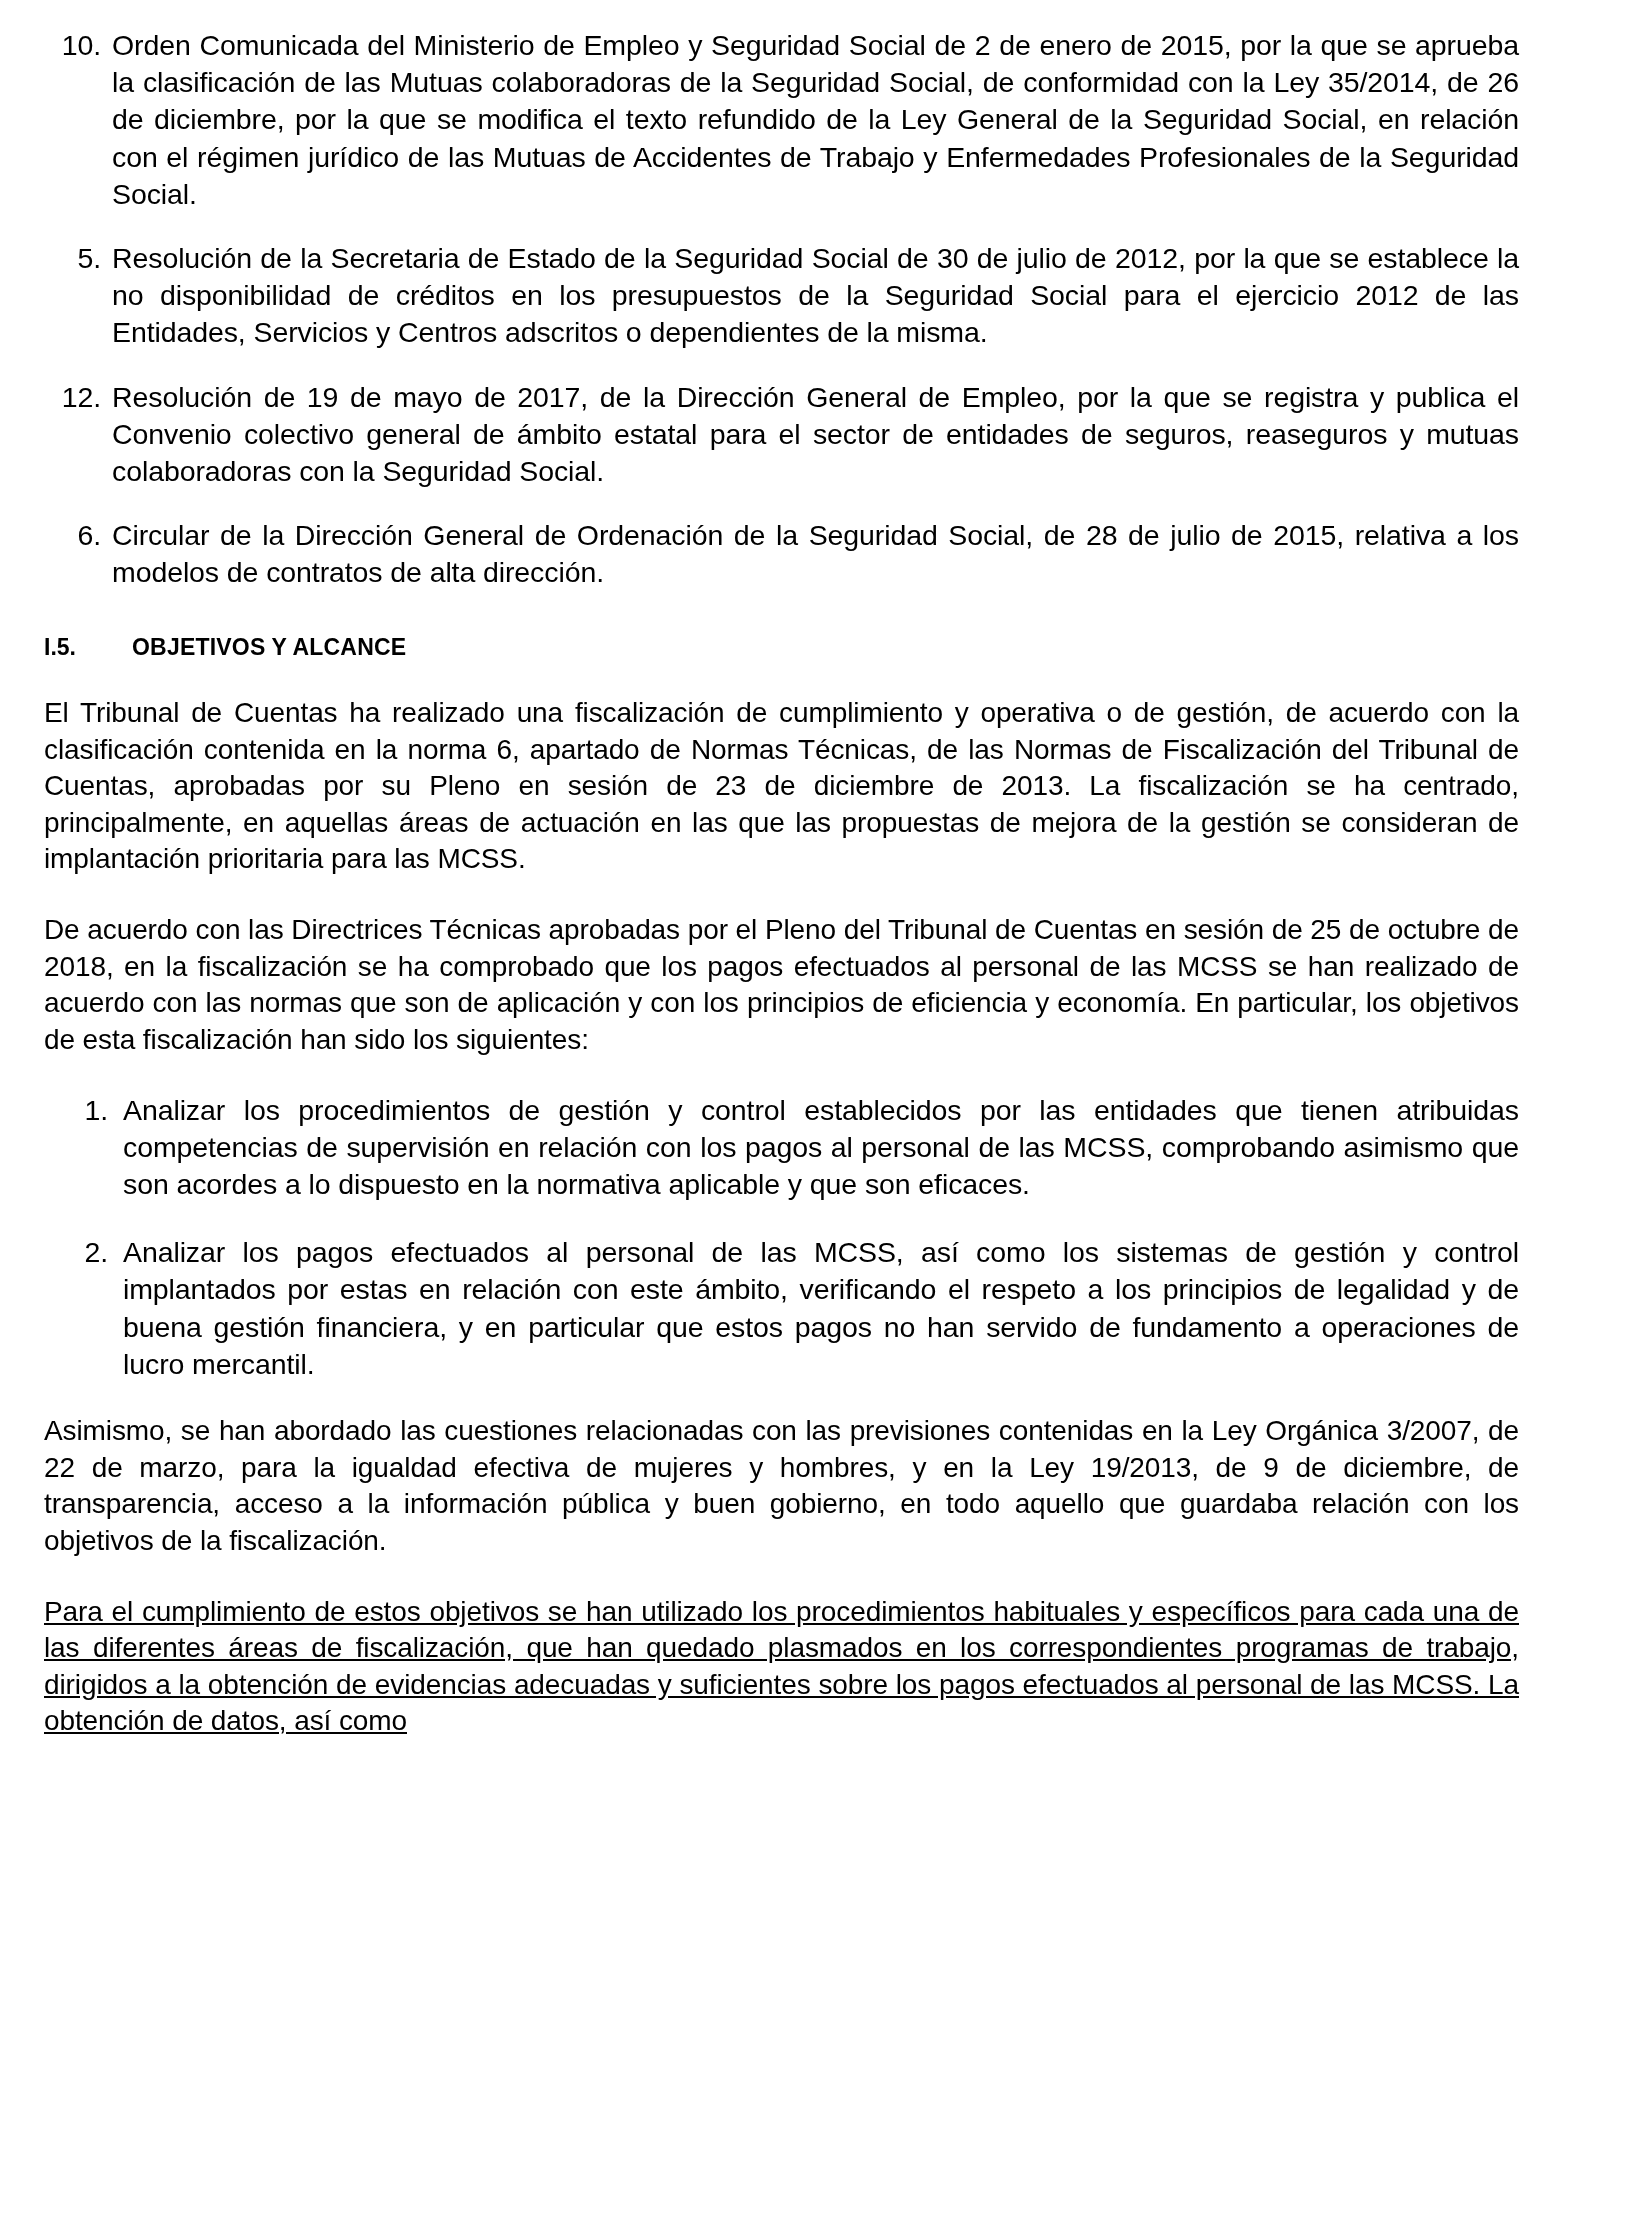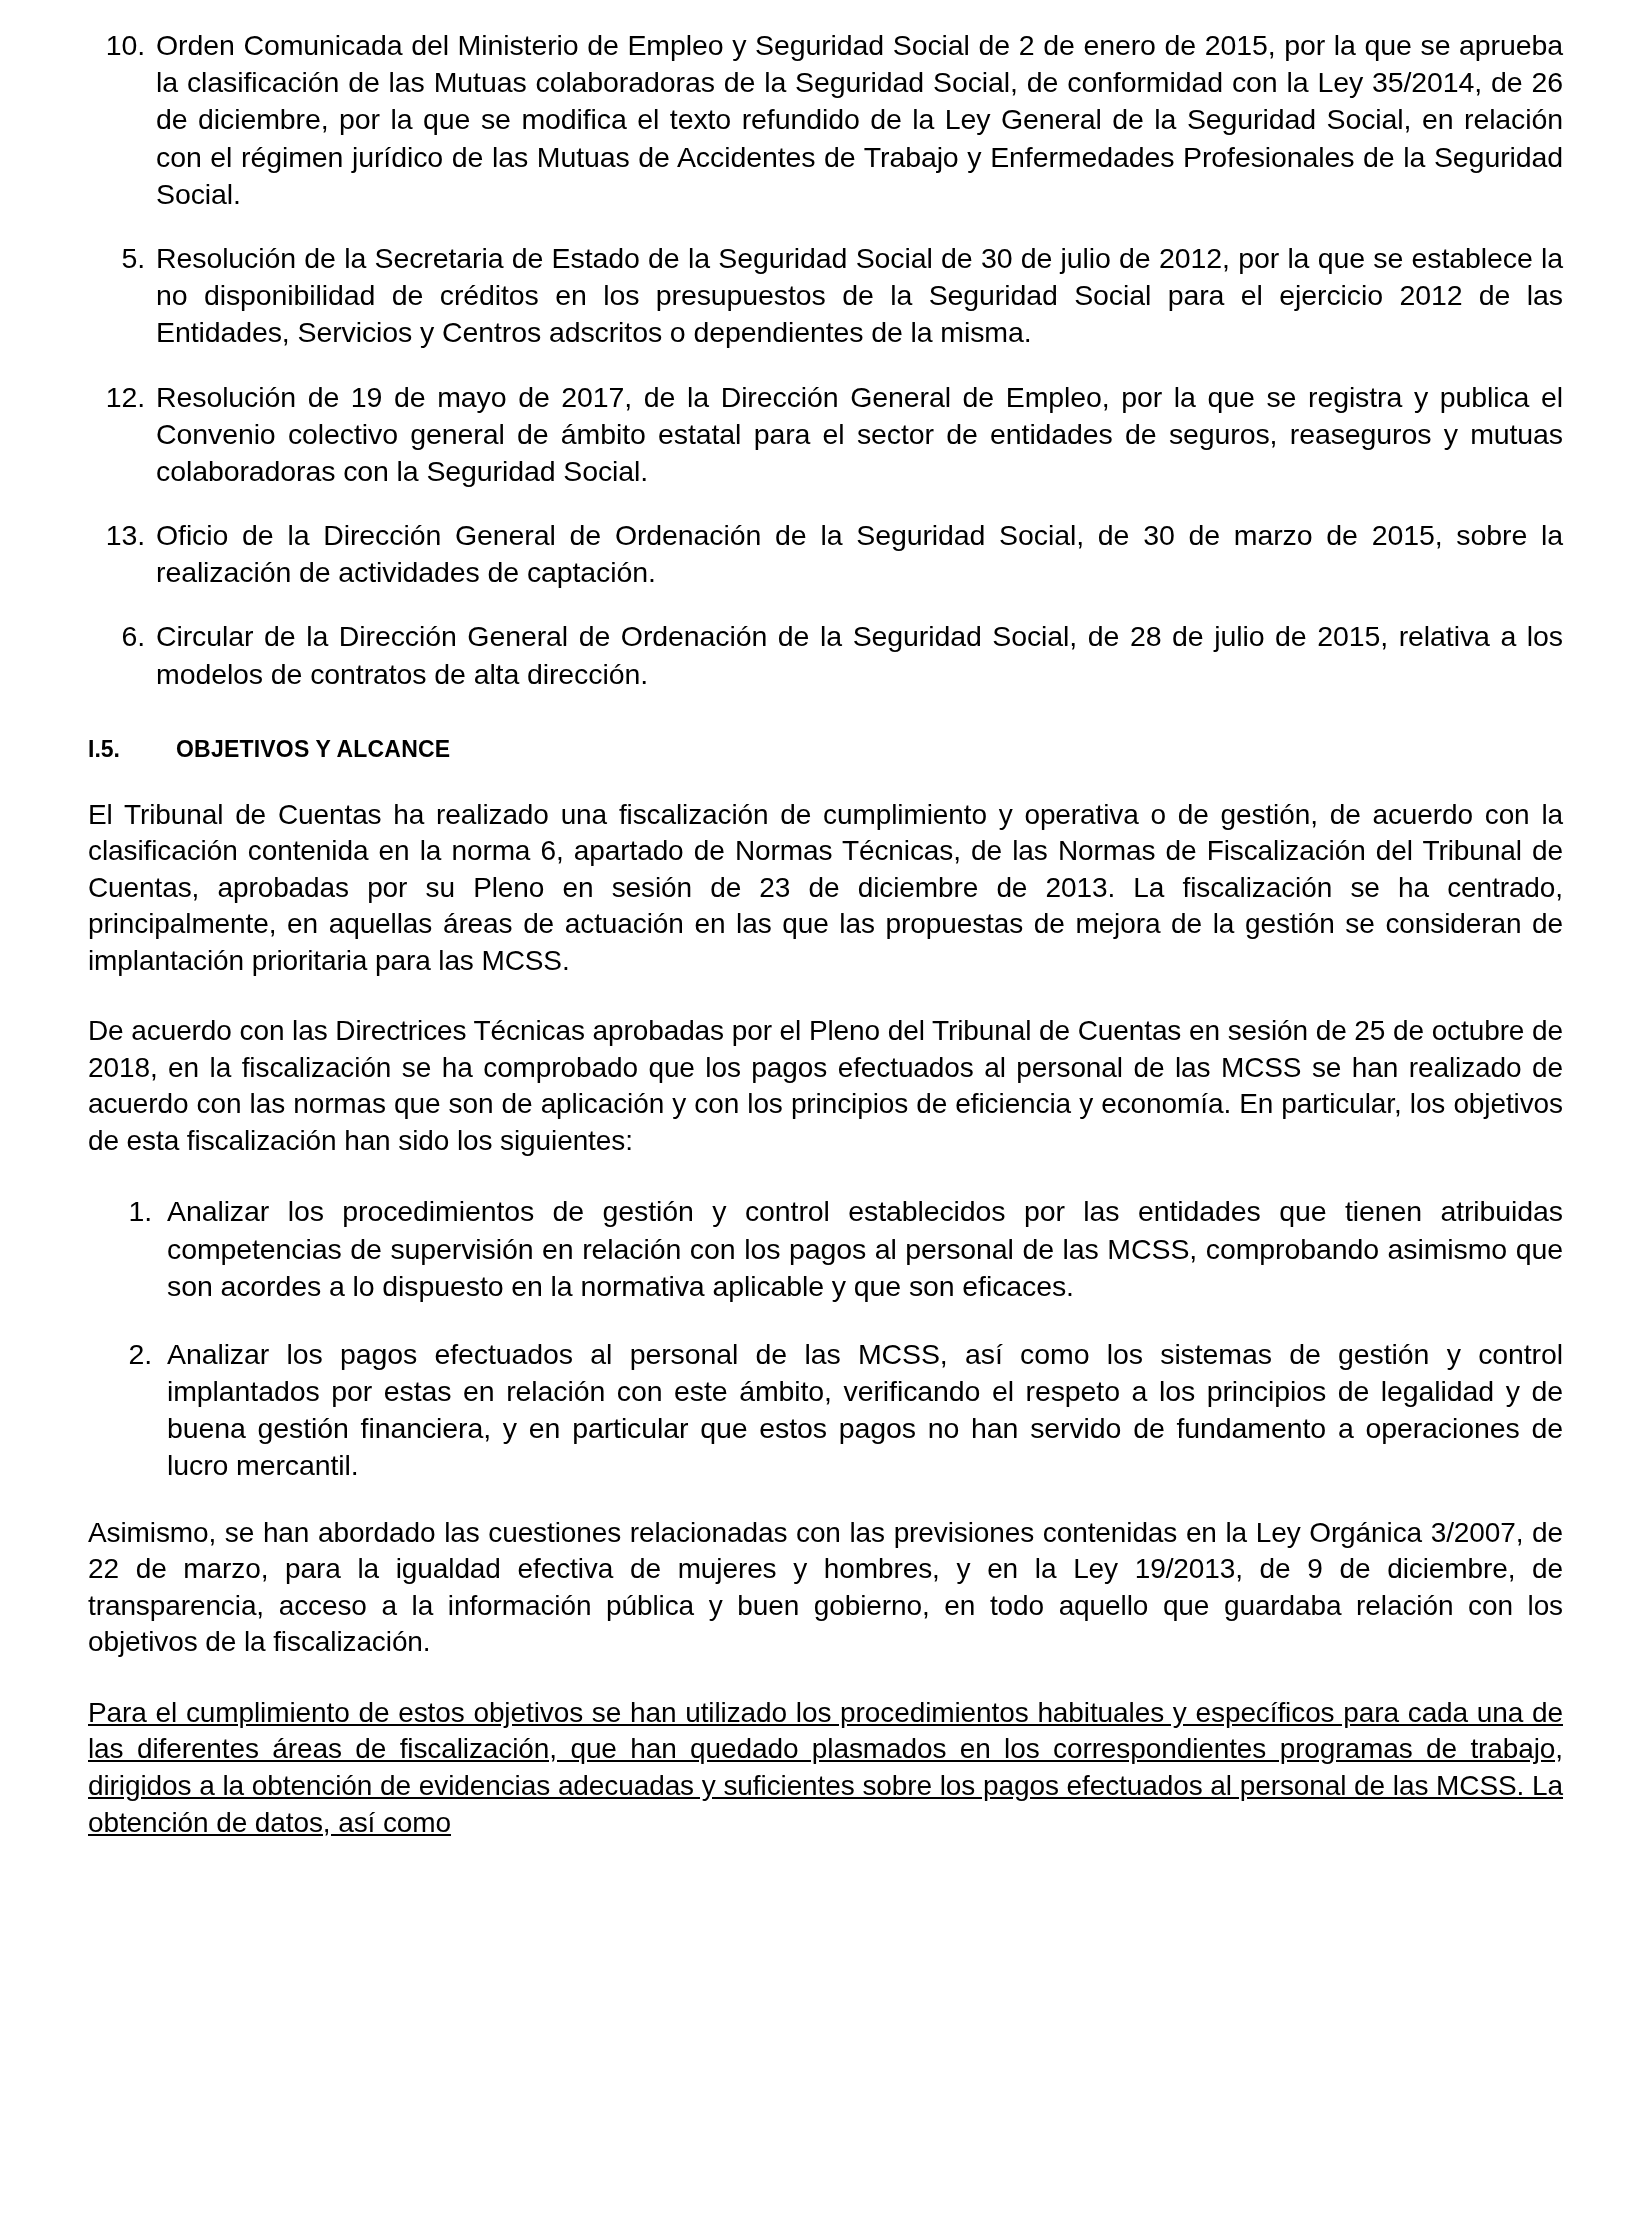--- a/index.html
+++ b/index.html
@@ -11,21 +11,21 @@
   body {
     font-family: "Liberation Sans", sans-serif;
     color: #000000;
   }
   .page {
     position: relative;
     width: 1650px;
     height: 1907px;
     background: #ffffff;
     box-sizing: border-box;
-    padding: 27px 87px 0 88px;
+    padding: 27px 87px 0 44px;
     overflow: hidden;
   }
   .content {
     width: 1475px;
   }
 
   
   ol.numlist {
     list-style: none;
     margin: 0;
@@ -121,24 +121,20 @@
       </li>
       <li>
         <span class="marker">5.</span>
         <span class="itemtext">Resolución de la Secretaria de Estado de la Seguridad Social de 30 de julio de 2012, por la que se establece la no disponibilidad de créditos en los presupuestos de la Seguridad Social para el ejercicio 2012 de las Entidades, Servicios y Centros adscritos o dependientes de la misma.</span>
       </li>
       <li>
         <span class="marker">12.</span>
         <span class="itemtext">Resolución de 19 de mayo de 2017, de la Dirección General de Empleo, por la que se registra y publica el Convenio colectivo general de ámbito estatal para el sector de entidades de seguros, reaseguros y mutuas colaboradoras con la Seguridad Social.</span>
       </li>
       <li>
-        <span class="marker">13.</span>
-        <span class="itemtext">Oficio de la Dirección General de Ordenación de la Seguridad Social, de 30 de marzo de 2015, sobre la realización de actividades de captación.</span>
-      </li>
-      <li>
         <span class="marker">6.</span>
         <span class="itemtext">Circular de la Dirección General de Ordenación de la Seguridad Social, de 28 de julio de 2015, relativa a los modelos de contratos de alta dirección.</span>
       </li>
     </ol>
 
     <div class="section-heading">
       <span class="sec-num">I.5.</span>
       <span class="sec-title">OBJETIVOS Y ALCANCE</span>
     </div>
 

